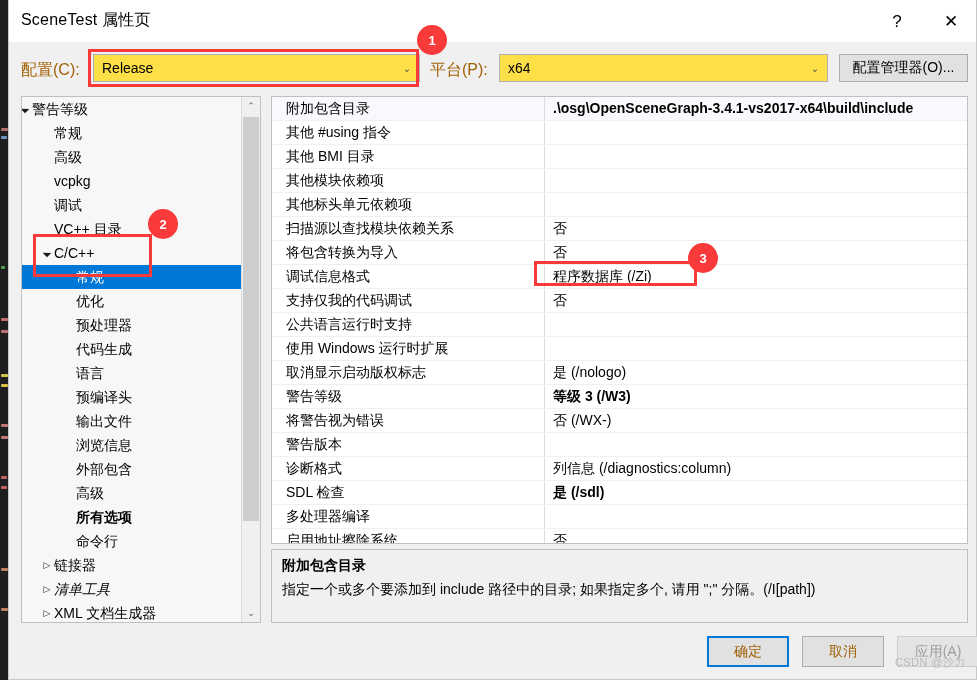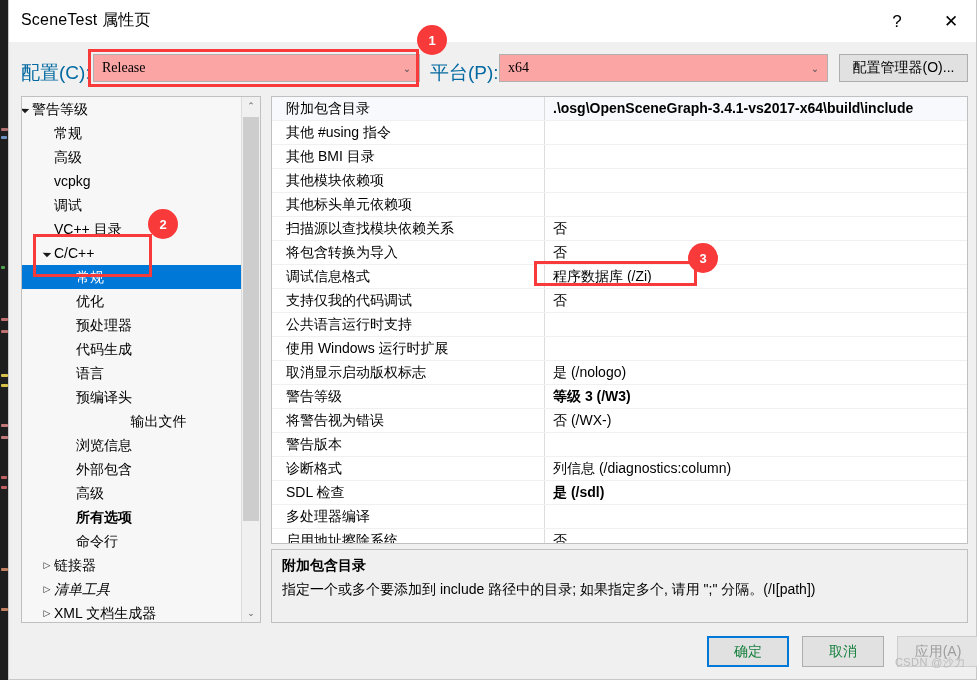--- a/index.html
+++ b/index.html
@@ -24,26 +24,26 @@
   #titlebar{position:absolute;left:0;top:0;width:967px;height:42px;background:#ffffff;}
   #dlg-title{position:absolute;left:12px;top:10px;font-size:16px;color:#000;letter-spacing:.2px;}
   .tbtn{position:absolute;top:0;width:46px;height:42px;background:transparent;border:none;
         display:flex;align-items:center;justify-content:center;cursor:default;padding:0;}
   #btn-help{right:56px;}
   #btn-close{right:2px;}
   .tbtn span{font-size:17px;color:#000;line-height:1;font-family:"Liberation Sans",sans-serif;}
 
   
   #configrow{position:absolute;left:0;top:42px;width:967px;height:52px;}
-  .lbl{position:absolute;font-size:19px;color:#0369a1;}
+  .lbl{position:absolute;font-size:16px;color:#a16207;}
   #lbl-config{left:12px;top:60px;}
   #lbl-platform{left:421px;top:60px;}
   .combo{
-    position:absolute;height:28px;background:#fca5a5;border:1px solid #b0b0b0;
-    box-sizing:border-box;display:flex;align-items:center;cursor:default;font-family:Liberation Serif, serif;
+    position:absolute;height:28px;background:#fde047;border:1px solid #b0b0b0;
+    box-sizing:border-box;display:flex;align-items:center;cursor:default;
   }
   .combo .ctext{padding-left:8px;font-size:14px;flex:1;white-space:nowrap;overflow:hidden;}
   .combo .carrow{width:24px;text-align:center;font-size:10px;color:#555;}
   #combo-config{left:84px;top:54px;width:327px;}
   #combo-platform{left:490px;top:54px;width:329px;}
   #btn-configmgr{
     position:absolute;left:830px;top:54px;width:129px;height:28px;
     background:#e1e1e1;border:1px solid #adadad;box-sizing:border-box;
     font-size:14px;font-family:"Liberation Sans",sans-serif;cursor:default;color:#000;
     display:flex;align-items:center;justify-content:center;padding:0;
@@ -85,21 +85,21 @@
     position:absolute;left:262px;top:549px;width:697px;height:74px;
     background:#f0f0f0;border:1px solid #c0c0c0;box-sizing:border-box;padding:7px 10px;
   }
   #desc-title{font-size:14px;font-weight:bold;margin-bottom:5px;}
   #desc-body{font-size:14px;line-height:1.35;}
 
   
   .fbtn{
     position:absolute;top:636px;height:31px;width:82px;
     background:#e1e1e1;border:1px solid #adadad;box-sizing:border-box;
-    font-size:14px;font-family:"Liberation Sans",sans-serif;color:#15803d;cursor:default;
+    font-size:14px;font-family:"Liberation Sans",sans-serif;color:#a16207;cursor:default;
     display:flex;align-items:center;justify-content:center;padding:0;
   }
   #btn-ok{left:698px;background:#e1e1e1;border:2px solid #0078d7;}
   #btn-cancel{left:793px;}
   #btn-apply{left:888px;color:#9d9d9d;background:#e4e4e4;border-color:#cdcdcd;}
 
   
   #watermark{position:absolute;left:886px;top:655px;font-size:11px;color:#b9b9b9;
              letter-spacing:.4px;white-space:nowrap;pointer-events:none;}
 
@@ -199,21 +199,21 @@
         <div class="tnode">
           <span class="tlabel" style="padding-left: 54px;">代码生成</span>
         </div>
         <div class="tnode">
           <span class="tlabel" style="padding-left: 54px;">语言</span>
         </div>
         <div class="tnode">
           <span class="tlabel" style="padding-left: 54px;">预编译头</span>
         </div>
         <div class="tnode">
-          <span class="tlabel" style="padding-left: 54px; text-align: center;">输出文件</span>
+          <span class="tlabel" style="padding-left: 54px;">输出文件</span>
         </div>
         <div class="tnode">
           <span class="tlabel" style="padding-left: 54px;">浏览信息</span>
         </div>
         <div class="tnode">
           <span class="tlabel" style="padding-left: 54px;">外部包含</span>
         </div>
         <div class="tnode">
           <span class="tlabel" style="padding-left: 54px;">高级</span>
         </div>

